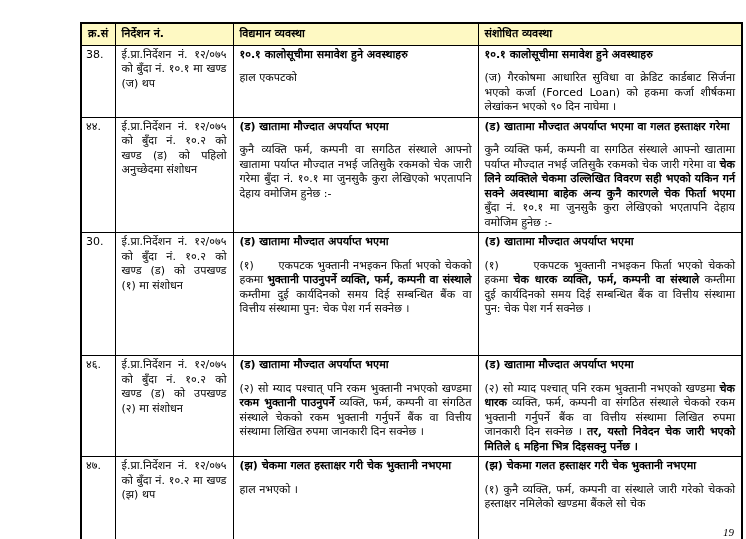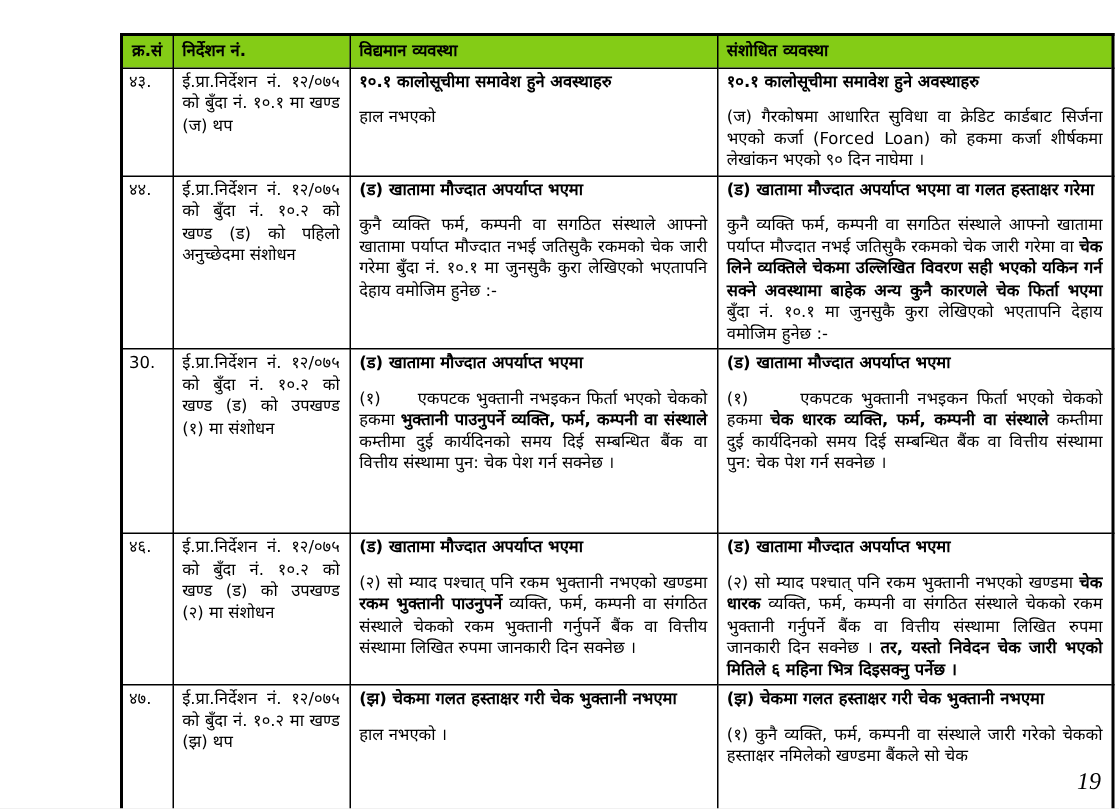--- a/index.html
+++ b/index.html
@@ -23,21 +23,21 @@
   }
   .amend-table th, .amend-table td {
     border: 1px solid #000;
     vertical-align: top;
     padding: 2px 6px;
     font-size: 11px;
     line-height: 1.32;
     word-wrap: break-word;
   }
   .amend-table thead th {
-    background: #84cc16;
+    background: #fef9c3;
     text-align: left;
     font-weight: bold;
     padding: 3px 6px;
     font-size: 11px;
   }
   col.c-sn  { width: 34px; }
   col.c-dir { width: 118px; }
   col.c-ex  { width: 245px; }
   col.c-am  { width: 264px; }
   td.cell-sn { text-align: left; padding-left: 4px; }
@@ -49,22 +49,22 @@
   
   tbody tr:nth-child(1) td { height: 18px; }
   tbody tr:nth-child(2) td { height: 78px; }
   tbody tr:nth-child(3) td { height: 118px; }
   tbody tr:nth-child(4) td { height: 92px; }
   tbody tr:nth-child(5) td { height: 88px; }
   tbody tr:nth-child(6) td { height: 48px; padding-left: 37px; }
   .page-number {
     position: absolute;
     right: 12px;
-    top: 513px;
-    font-size: 16px;
+    top: 526px;
+    font-size: 11px;
     font-family: "Liberation Serif", serif;
     font-style: italic;
   }
 </style>
 </head>
 <body>
 
 <div class="page">
 
   <table class="amend-table">
@@ -77,25 +77,25 @@
     <thead>
       <tr>
         <th>क्र.सं</th>
         <th>निर्देशन नं.</th>
         <th>विद्यमान व्यवस्था</th>
         <th>संशोधित व्यवस्था</th>
       </tr>
     </thead>
     <tbody>
         <tr>
-          <td class="cell-sn">४३.</td>
+          <td class="cell-sn">38.</td>
           <td class="cell-dir">ई.प्रा.निर्देशन नं. १२/०७५ को बुँदा नं. १०.१ मा खण्ड (ज) थप</td>
           <td class="cell-text">
             <div class="para"><span class="b">१०.१ कालोसूचीमा समावेश हुने अवस्थाहरु</span></div>
-            <div class="para"><span>हाल नभएको</span></div>
+            <div class="para"><span>हाल एकपटको</span></div>
           </td>
           <td class="cell-text">
             <div class="para"><span class="b">१०.१ कालोसूचीमा समावेश हुने अवस्थाहरु</span></div>
             <div class="para"><span>(ज) गैरकोषमा आधारित सुविधा वा क्रेडिट कार्डबाट सिर्जना भएको कर्जा (Forced Loan) को हकमा कर्जा शीर्षकमा लेखांकन भएको ९० दिन नाघेमा ।</span></div>
           </td>
         </tr>
         <tr>
           <td class="cell-sn">४४.</td>
           <td class="cell-dir">ई.प्रा.निर्देशन नं. १२/०७५ को बुँदा नं. १०.२ को खण्ड (ड) को पहिलो अनुच्छेदमा संशोधन</td>
           <td class="cell-text">

